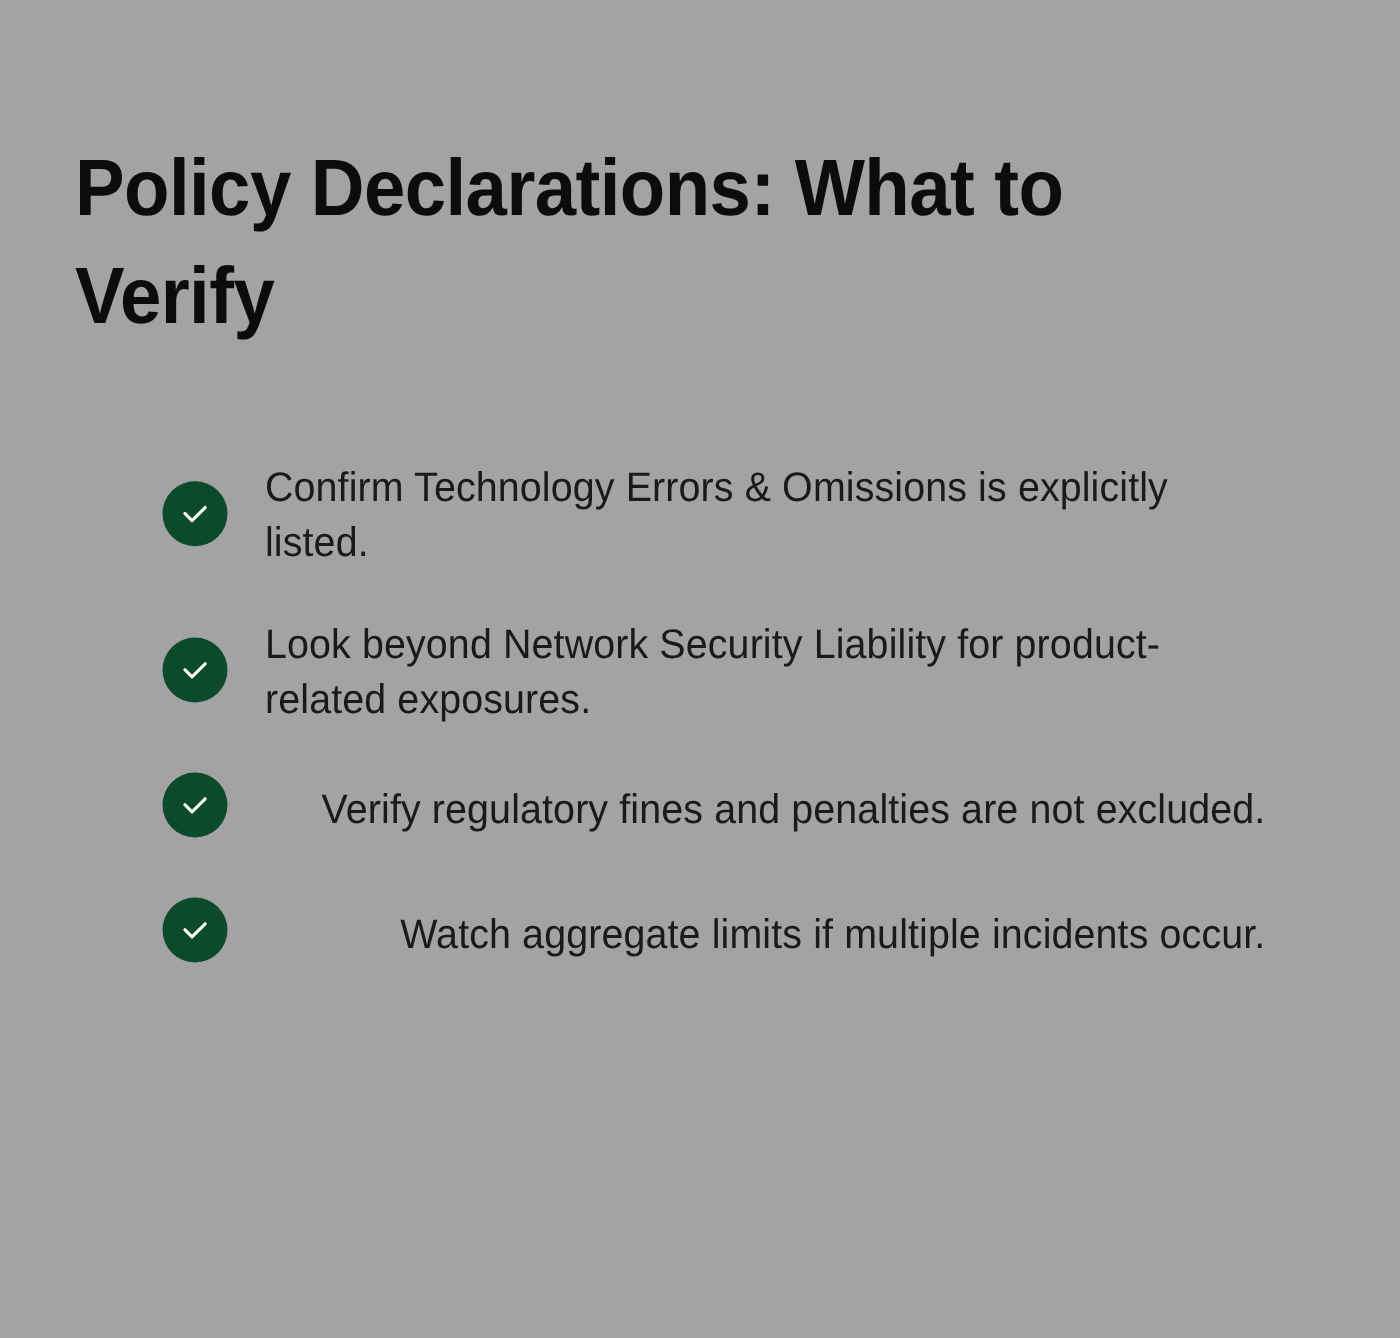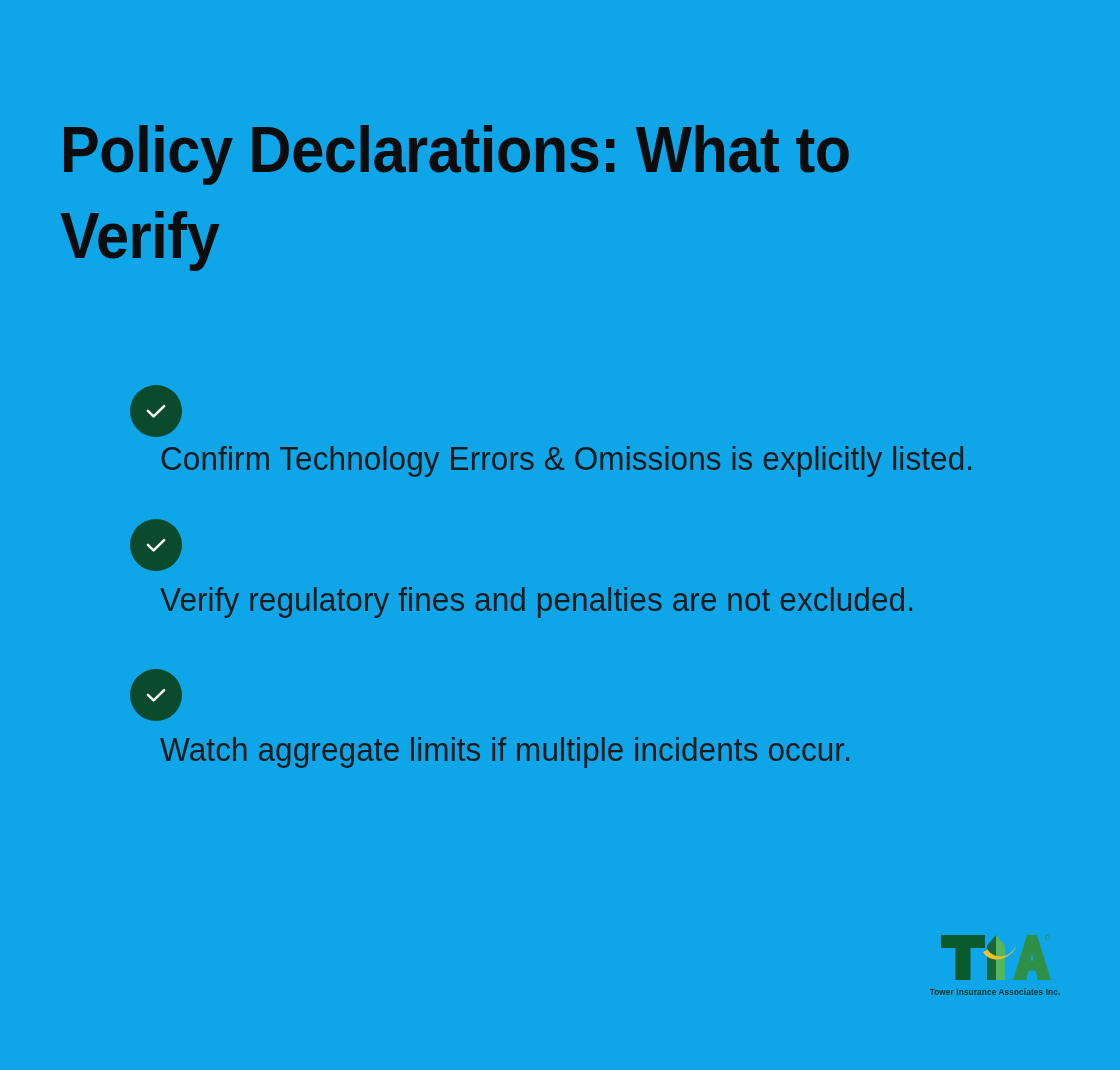--- a/index.html
+++ b/index.html
@@ -14,21 +14,21 @@
   body {
     background: #f7f8fa;
     font-family: "Liberation Sans", "DejaVu Sans", sans-serif;
     -webkit-font-smoothing: antialiased;
   }
 
   .slide {
     position: relative;
     width: 1120px;
     height: 1070px;
-    background: #0ea5e9;
+    background: #a3a3a3;
   }
 
   
   .title {
     position: absolute;
     left: 60px;
     top: 108px;
     width: 930px;
     font-family: "Liberation Sans Narrow", "Liberation Sans", "DejaVu Sans Condensed", sans-serif;
     font-size: 64px;
@@ -46,21 +46,20 @@
     left: 130px;
     top: 368px;
     width: 920px;
     list-style: none;
   }
 
   .check-item {
     display: flex;
     align-items: flex-start;
     margin-bottom: 38px;
-    flex-direction: column;
   }
 
   .check-item.single-line {
     margin-bottom: 48px;
     text-align: right;
   }
 
   .check-item:last-child { margin-bottom: 16px; }
 
   .check-circle {
@@ -141,20 +140,28 @@
 
     <li class="check-item two-line">
       <span class="check-circle">
         <svg viewBox="0 0 24 24" fill="none" xmlns="http://www.w3.org/2000/svg">
           <path d="M4.5 11.8 L9.8 17 L19.5 7.4" stroke="#fdfbf4" stroke-width="2.3" stroke-linecap="round" stroke-linejoin="round"></path>
         </svg>
       </span>
       <span class="check-text">Confirm Technology Errors &amp; Omissions is explicitly listed.</span>
     </li>
 
+    <li class="check-item two-line">
+      <span class="check-circle">
+        <svg viewBox="0 0 24 24" fill="none" xmlns="http://www.w3.org/2000/svg">
+          <path d="M4.5 11.8 L9.8 17 L19.5 7.4" stroke="#fdfbf4" stroke-width="2.3" stroke-linecap="round" stroke-linejoin="round"></path>
+        </svg>
+      </span>
+      <span class="check-text">Look beyond Network Security Liability for product-related exposures.</span>
+    </li>
 
     <li class="check-item single-line">
       <span class="check-circle">
         <svg viewBox="0 0 24 24" fill="none" xmlns="http://www.w3.org/2000/svg">
           <path d="M4.5 11.8 L9.8 17 L19.5 7.4" stroke="#fdfbf4" stroke-width="2.3" stroke-linecap="round" stroke-linejoin="round"></path>
         </svg>
       </span>
       <span class="check-text">Verify regulatory fines and penalties are not excluded.</span>
     </li>
 
@@ -163,34 +170,14 @@
       <span class="check-circle">
         <svg viewBox="0 0 24 24" fill="none" xmlns="http://www.w3.org/2000/svg">
           <path d="M4.5 11.8 L9.8 17 L19.5 7.4" stroke="#fdfbf4" stroke-width="2.3" stroke-linecap="round" stroke-linejoin="round"></path>
         </svg>
       </span>
       <span class="check-text">Watch aggregate limits if multiple incidents occur.</span>
     </li>
 
   </ul>
 
-  <div class="logo">
-    <div class="logo-mark">
-      <svg viewBox="0 0 112 50" xmlns="http://www.w3.org/2000/svg">
-
-        <path d="M2 3 H46 V16 H31.5 V48 H16.5 V16 H2 Z" fill="#0b5a2e"></path>
-
-        <path d="M48 13.5 L57 3 V48 H48 Z" fill="#16663a"></path>
-
-        <path d="M57 3 L66 13.5 V48 H57 Z" fill="#56b65c"></path>
-
-        <path d="M44 20 C50 30 66 31 76 16 C68 28 54 26 48.5 17.5 Z" fill="#efc02e"></path>
-        <path d="M44 20 C52 31 68 30 77 14 C74 25 57 33 44 20 Z" fill="#efc02e"></path>
-
-        <path d="M88 3 H98 L112 48 H99 L96.5 38.5 H89.5 L87 48 H74 Z M91.5 28.5 H94.5 L93 21 Z" fill="#2f8f46"></path>
-
-        <circle cx="108.5" cy="5.5" r="2.2" fill="none" stroke="#2f8f46" stroke-width="0.8"></circle>
-      </svg>
-    </div>
-    <div class="logo-tagline">Tower Insurance Associates Inc.</div>
-  </div>
 
 </div>
 
 </body></html>

